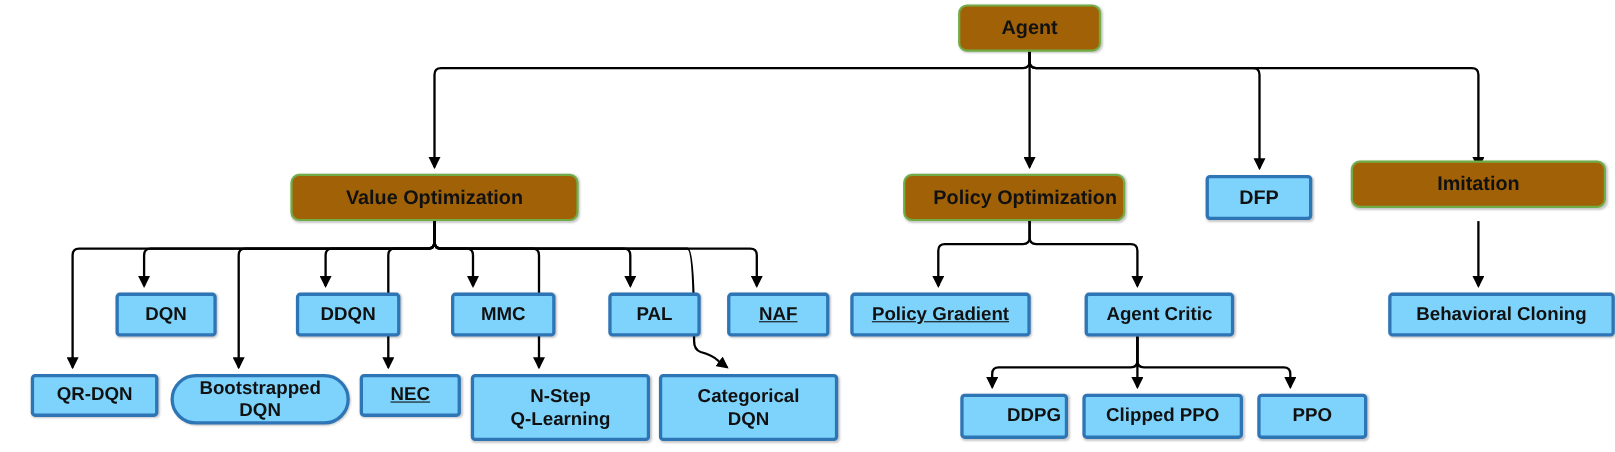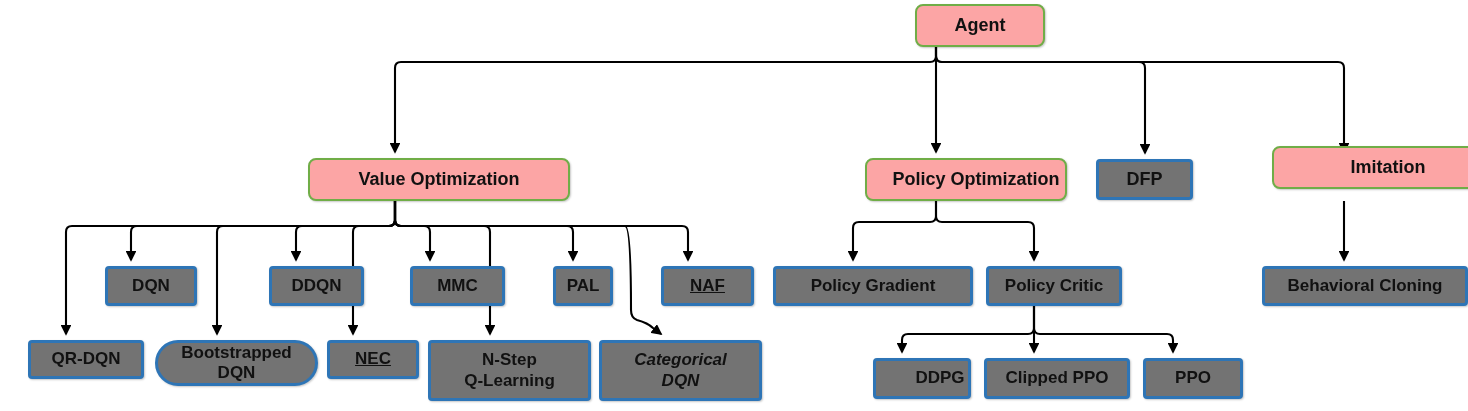--- a/index.html
+++ b/index.html
@@ -33,27 +33,26 @@
     align-items: center;
     justify-content: center;
     text-align: center;
     font-weight: bold;
     color: #111111;
     line-height: 1.18;
     white-space: pre-line;
     box-shadow: 1px 1px 2px rgba(0,0,0,0.22);
   }
   .node.green {
-    background: #fca5a5;
+    background: #a16207;
     border: 2.5px solid #70AD47;
     border-radius: 8px;
-    margin-left: 44px;
   }
   .node.blue {
-    background: #737373;
+    background: #7dd3fc;
     border: 3px solid #2E75B6;
     border-radius: 4px;
   }
   .fs18 { font-size: 18px; }
   .fs17 { font-size: 17px; margin-left: 20px; }
 </style>
 </head>
 <body>
 
 <div id="diagram">
@@ -95,29 +94,29 @@
   </svg>
 
 <div class="node green fs18" style="left: 871px; top: 4px; width: 130px; height: 43px;">Agent</div>
     <div class="node green fs18" style="left: 264px; top: 158px; width: 262px; height: 43px;">Value Optimization</div>
     <div class="node green fs18" style="left: 821px; top: 158px; width: 202px; height: 43px; padding-left: 20px;">Policy Optimization</div>
     <div class="node blue fs18" style="left: 1096px; top: 159px; width: 97px; height: 41px;">DFP</div>
     <div class="node green fs18" style="left: 1228px; top: 146px; width: 232px; height: 43px;">Imitation</div>
     <div class="node blue fs17" style="left: 85px; top: 266px; width: 92px; height: 40px;">DQN</div>
     <div class="node blue fs17" style="left: 249px; top: 266px; width: 95px; height: 40px;">DDQN</div>
     <div class="node blue fs17" style="left: 390px; top: 266px; width: 95px; height: 40px;">MMC</div>
-    <div class="node blue fs17" style="left: 533px; top: 266px; width: 60px; height: 40px;">PAL</div>
+    <div class="node blue fs17" style="left: 533px; top: 266px; width: 84px; height: 40px;">PAL</div>
     <div class="node blue fs17" style="left: 641px; top: 266px; width: 93px; height: 40px; text-decoration: underline;">NAF</div>
     <div class="node blue fs17" style="left: 8px; top: 340px; width: 116px; height: 39px;">QR-DQN</div>
     <div class="node blue fs17" style="left: 135px; top: 340px; width: 163px; height: 46px; border-radius: 23px;">Bootstrapped
 DQN</div>
     <div class="node blue fs17" style="left: 307px; top: 340px; width: 92px; height: 39px; text-decoration: underline;">NEC</div>
     <div class="node blue fs17" style="left: 408px; top: 340px; width: 163px; height: 61px;">N-Step
 Q-Learning</div>
-    <div class="node blue fs17" style="left: 579px; top: 340px; width: 163px; height: 61px; font-style: italic;">Categorical
+    <div class="node blue fs17" style="left: 579px; top: 340px; width: 163px; height: 61px;">Categorical
 DQN</div>
-    <div class="node blue fs17" style="left: 753px; top: 266px; width: 200px; height: 40px;">Policy Gradient</div>
-    <div class="node blue fs17" style="left: 966px; top: 266px; width: 136px; height: 40px;">Policy Critic</div>
+    <div class="node blue fs17" style="left: 753px; top: 266px; width: 164px; height: 40px; text-decoration: underline;">Policy Gradient</div>
+    <div class="node blue fs17" style="left: 966px; top: 266px; width: 136px; height: 40px;">Agent Critic</div>
     <div class="node blue fs17" style="left: 853px; top: 358px; width: 98px; height: 41px; padding-left: 36px;">DDPG</div>
     <div class="node blue fs17" style="left: 964px; top: 358px; width: 146px; height: 41px;">Clipped PPO</div>
     <div class="node blue fs17" style="left: 1123px; top: 358px; width: 100px; height: 41px;">PPO</div>
     <div class="node blue fs17" style="left: 1242px; top: 266px; width: 206px; height: 40px;">Behavioral Cloning</div>
   </div>
 
 </body></html>

